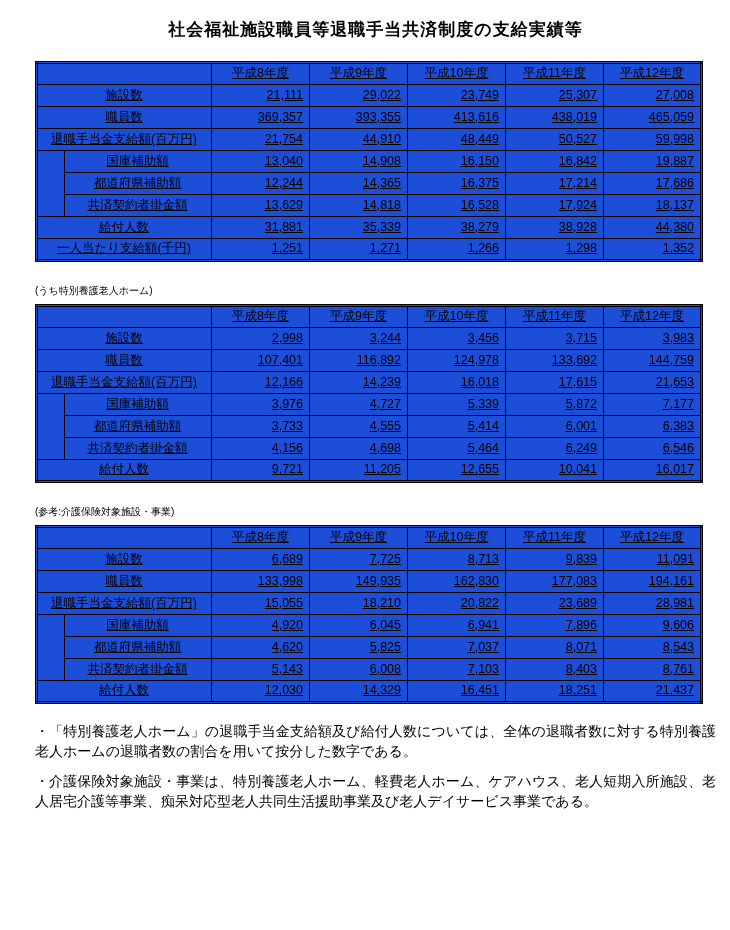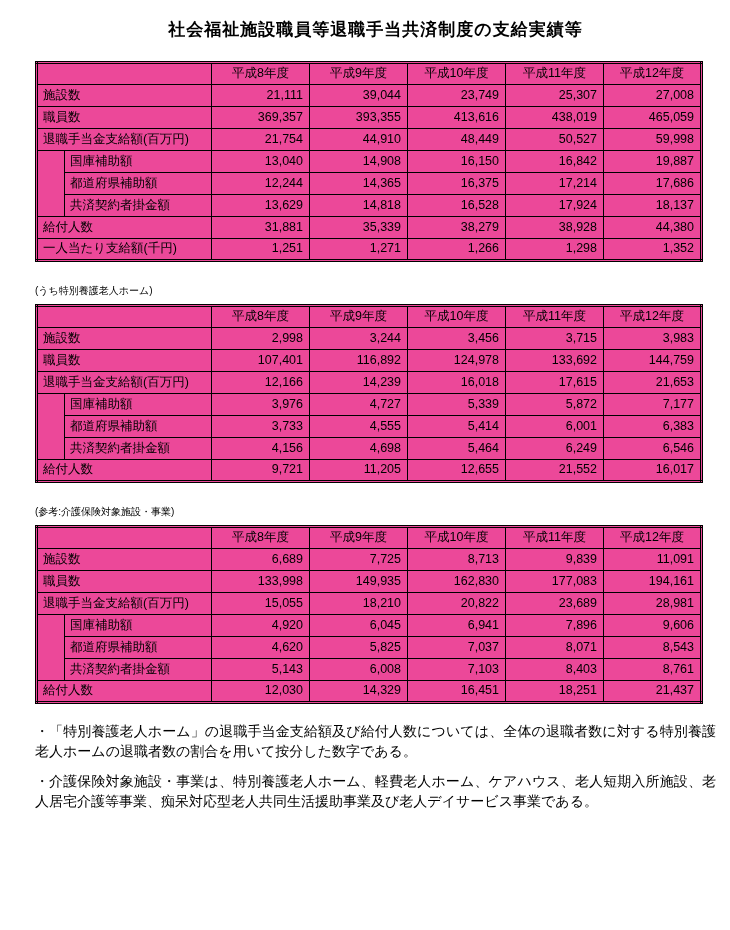--- a/index.html
+++ b/index.html
@@ -21,34 +21,35 @@
   }
   .subtitle {
     font-size: 10px;
     margin: 22px 0 6px 0;
   }
   table {
     border-collapse: collapse;
     border: 3px double #000;
     table-layout: fixed;
     width: 665px;
-    background: #ec4899;
+    background: #1d4ed8;
+    text-decoration: underline;
   }
   th, td {
     border: 1px solid #000;
     font-size: 12.5px;
     font-weight: normal;
     height: 22px;
     padding: 1px 6px;
     white-space: nowrap;
     overflow: hidden;
     line-height: 1.25;
   }
   thead th { text-align: center; }
-  td.label { text-align: left; padding-left: 5px; }
+  td.label { text-align: center; padding-left: 5px; }
   td.num { text-align: right; font-variant-numeric: tabular-nums; }
   td.spacer { padding: 0; }
   .notes { margin-top: 18px; }
   .notes p {
     font-size: 14px;
     line-height: 1.4;
     margin-bottom: 11px;
     text-align: justify;
   }
 </style>
@@ -77,21 +78,21 @@
             <th>平成9年度</th>
             <th>平成10年度</th>
             <th>平成11年度</th>
             <th>平成12年度</th>
           </tr>
         </thead>
         <tbody>
           <tr>
             <td colspan="2" class="label">施設数</td>
             <td class="num">21,111</td>
-            <td class="num">39,044</td>
+            <td class="num">29,022</td>
             <td class="num">23,749</td>
             <td class="num">25,307</td>
             <td class="num">27,008</td>
           </tr>
           <tr>
             <td colspan="2" class="label">職員数</td>
             <td class="num">369,357</td>
             <td class="num">393,355</td>
             <td class="num">413,616</td>
             <td class="num">438,019</td>
@@ -220,21 +221,21 @@
             <td class="num">4,698</td>
             <td class="num">5,464</td>
             <td class="num">6,249</td>
             <td class="num">6,546</td>
           </tr>
           <tr>
             <td colspan="2" class="label">給付人数</td>
             <td class="num">9,721</td>
             <td class="num">11,205</td>
             <td class="num">12,655</td>
-            <td class="num">21,552</td>
+            <td class="num">10,041</td>
             <td class="num">16,017</td>
           </tr>
         </tbody>
       </table>
     </section>
 
   <div class="subtitle">(参考:介護保険対象施設・事業)</div>
   <section class="table-block">
       <table>
         <colgroup>

